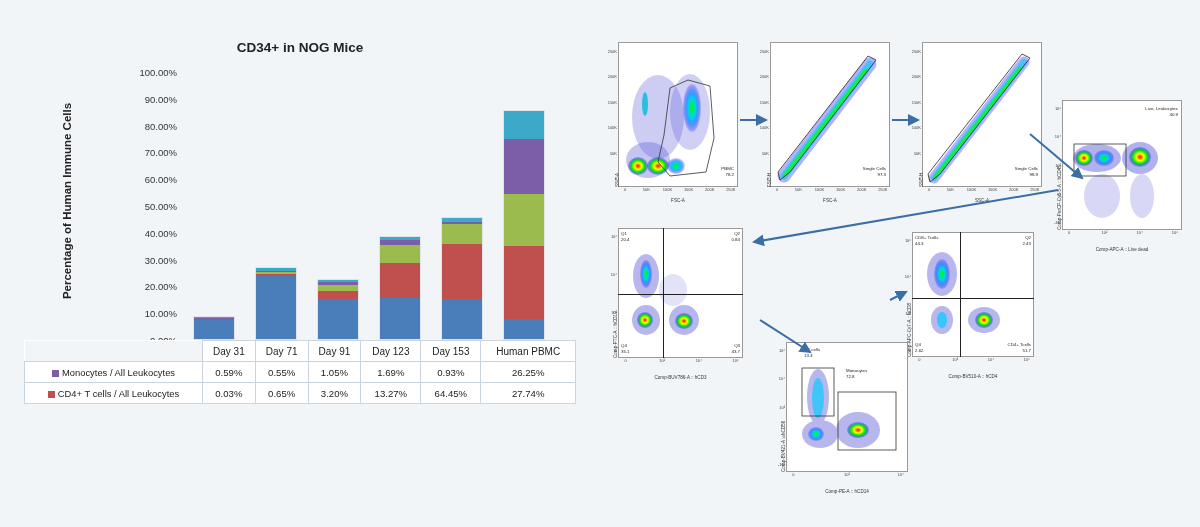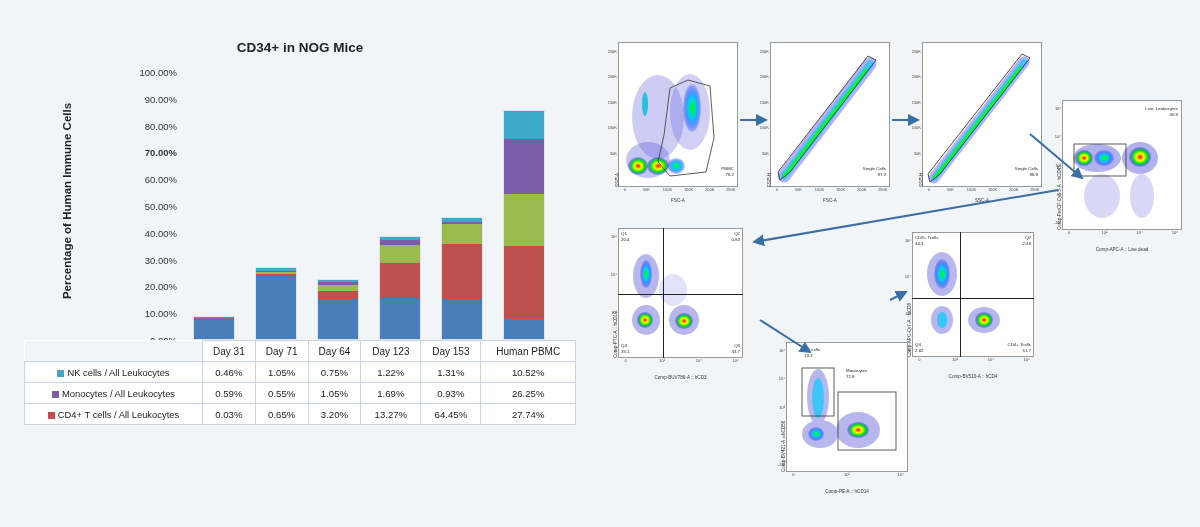--- a/index.html
+++ b/index.html
@@ -123,21 +123,21 @@
 
   <div id="plot-area">
     <div id="yticks">
         <div class="ytick" style="top: 100%;">0.00%</div>
         <div class="ytick" style="top: 90%;">10.00%</div>
         <div class="ytick" style="top: 80%;">20.00%</div>
         <div class="ytick" style="top: 70%;">30.00%</div>
         <div class="ytick" style="top: 60%;">40.00%</div>
         <div class="ytick" style="top: 50%;">50.00%</div>
         <div class="ytick" style="top: 40%;">60.00%</div>
-        <div class="ytick" style="top: 30%; font-weight: bold;">70.00%</div>
+        <div class="ytick" style="top: 30%;">70.00%</div>
         <div class="ytick" style="top: 20%;">80.00%</div>
         <div class="ytick" style="top: 10%;">90.00%</div>
         <div class="ytick" style="top: 0%;">100.00%</div>
       </div>
     <div id="bars">
         <div class="bar-slot">
           <div class="bar" style="height: 9.01%;">
             <div class="seg" style="background: rgb(74, 126, 187); height: 88.0133%;"></div>
             <div class="seg" style="background: rgb(192, 80, 77); height: 0.332963%;"></div>
             <div class="seg" style="background: rgb(155, 187, 79); height: 0%;"></div>
@@ -192,36 +192,27 @@
         </div>
       </div>
   </div>
 
   <table id="data-table">
     <thead>
       <tr>
           <th class="corner" style="width: 178px;"></th>
           <th>Day 31</th>
           <th>Day 71</th>
-          <th>Day 64</th>
+          <th>Day 91</th>
           <th>Day 123</th>
           <th>Day 153</th>
           <th>Human PBMC</th>
         </tr>
     </thead>
     <tbody id="table-body">
-        <tr>
-          <td class="rowlabel"><span class="swatch" style="background: rgb(59, 169, 199);"></span><span>NK cells / All Leukocytes</span></td>
-          <td>0.46%</td>
-          <td>1.05%</td>
-          <td>0.75%</td>
-          <td>1.22%</td>
-          <td>1.31%</td>
-          <td>10.52%</td>
-        </tr>
         <tr>
           <td class="rowlabel"><span class="swatch" style="background: rgb(123, 94, 167);"></span><span>Monocytes / All Leukocytes</span></td>
           <td>0.59%</td>
           <td>0.55%</td>
           <td>1.05%</td>
           <td>1.69%</td>
           <td>0.93%</td>
           <td>26.25%</td>
         </tr>
         <tr>

